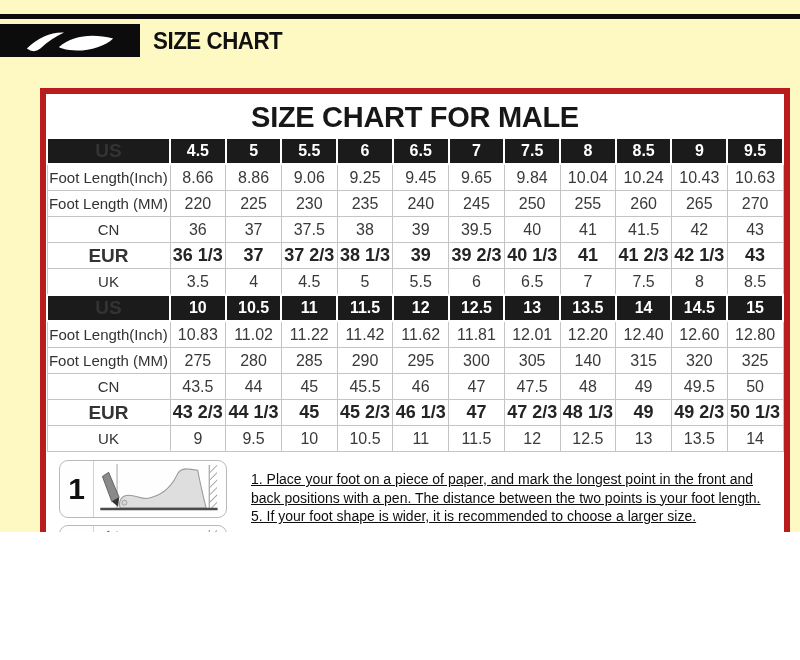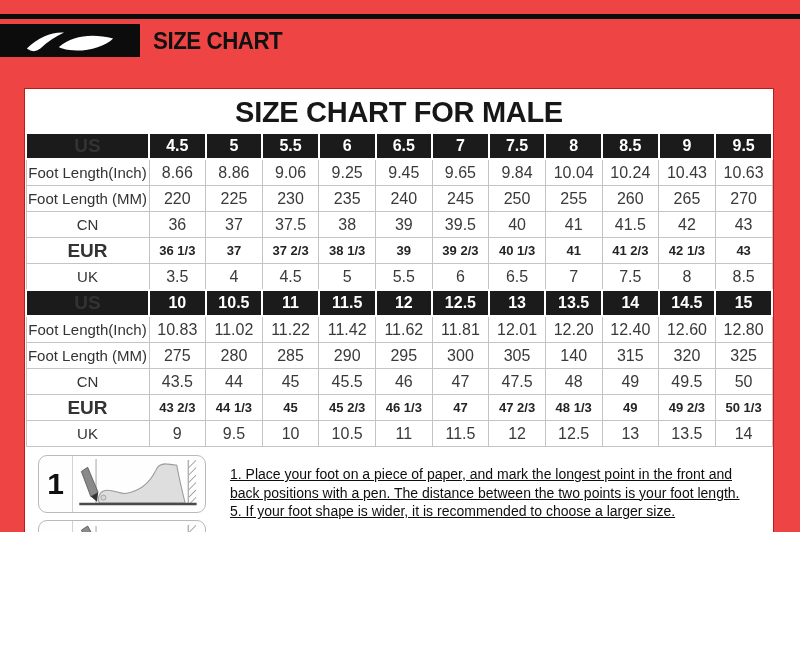--- a/index.html
+++ b/index.html
@@ -1,54 +1,54 @@
 <!DOCTYPE html>
 <html><head>
 <meta charset="utf-8">
 <style>
   html,body { margin:0; padding:0; }
   body {
     width:800px; height:660px; background:#ffffff;
     font-family:"Liberation Sans", sans-serif;
     -webkit-font-smoothing:antialiased;
   }
-  .page { position:relative; width:800px; height:532px; background:#ef4444; overflow:hidden; }
+  .page { position:relative; width:800px; height:532px; background:#fef9c3; overflow:hidden; }
 
   
   .top-stripe { position:absolute; top:14px; left:0; width:800px; height:5px; background:#0c0c0c; }
   .brand-row { position:absolute; top:24px; left:0; height:33px; display:flex; align-items:center; }
   .logo-box { width:140px; height:33px; background:#0c0c0c; display:flex; align-items:center; justify-content:center; }
   .logo-box svg { width:110px; height:26px; }
   .brand-heading {
     margin:0 0 0 13px; font-size:24px; font-weight:bold; color:#111;
     letter-spacing:-0.5px; transform:scaleX(0.93); transform-origin:left center; white-space:nowrap;
   }
 
   
   .content-box {
-    position:absolute; left:24px; top:88px; width:750px; height:562px;
-    border:1px solid #b91c1c; background:#fff; box-sizing:border-box; overflow:hidden;
+    position:absolute; left:40px; top:88px; width:750px; height:562px;
+    border:6px solid #b91c1c; background:#fff; box-sizing:border-box; overflow:hidden;
   }
   .chart-title { margin:0; height:43px; line-height:46px; text-align:center;
     font-size:29px; font-weight:bold; color:#171717; letter-spacing:-0.3px; }
 
   
   table.size-table { width:100%; border-collapse:collapse; table-layout:fixed; }
   table.size-table td {
     height:25px; padding:0 1px; text-align:center; vertical-align:middle;
     border:1px solid #c4c4c4; font-size:16px; color:#3a3a3a;
     overflow:hidden; white-space:nowrap;
   }
   table.size-table td.label-cell { font-size:15px; color:#333; }
   tr.row-us td {
     background:#1b1b1b; color:#ffffff; font-weight:bold; font-size:16px;
     border:2px solid #ffffff; height:24px;
   }
   tr.row-us td.label-cell { font-size:19px; }
-  tr.row-eur td { font-weight:bold; font-size:13px; color:#242424; }
+  tr.row-eur td { font-weight:bold; font-size:18px; color:#242424; }
   tr.row-eur td.label-cell { font-size:19px; }
 
   
   .measure-guide { display:flex; align-items:flex-start; padding:8px 8px 0 13px; }
   .diagrams { flex:none; width:168px; display:flex; flex-direction:column; gap:7px; }
   .m-panel {
     height:56px; border:1px solid #b9b9b9; border-radius:9px; background:#fefefe;
     display:flex; align-items:stretch; overflow:hidden;
   }
   .step-num {

